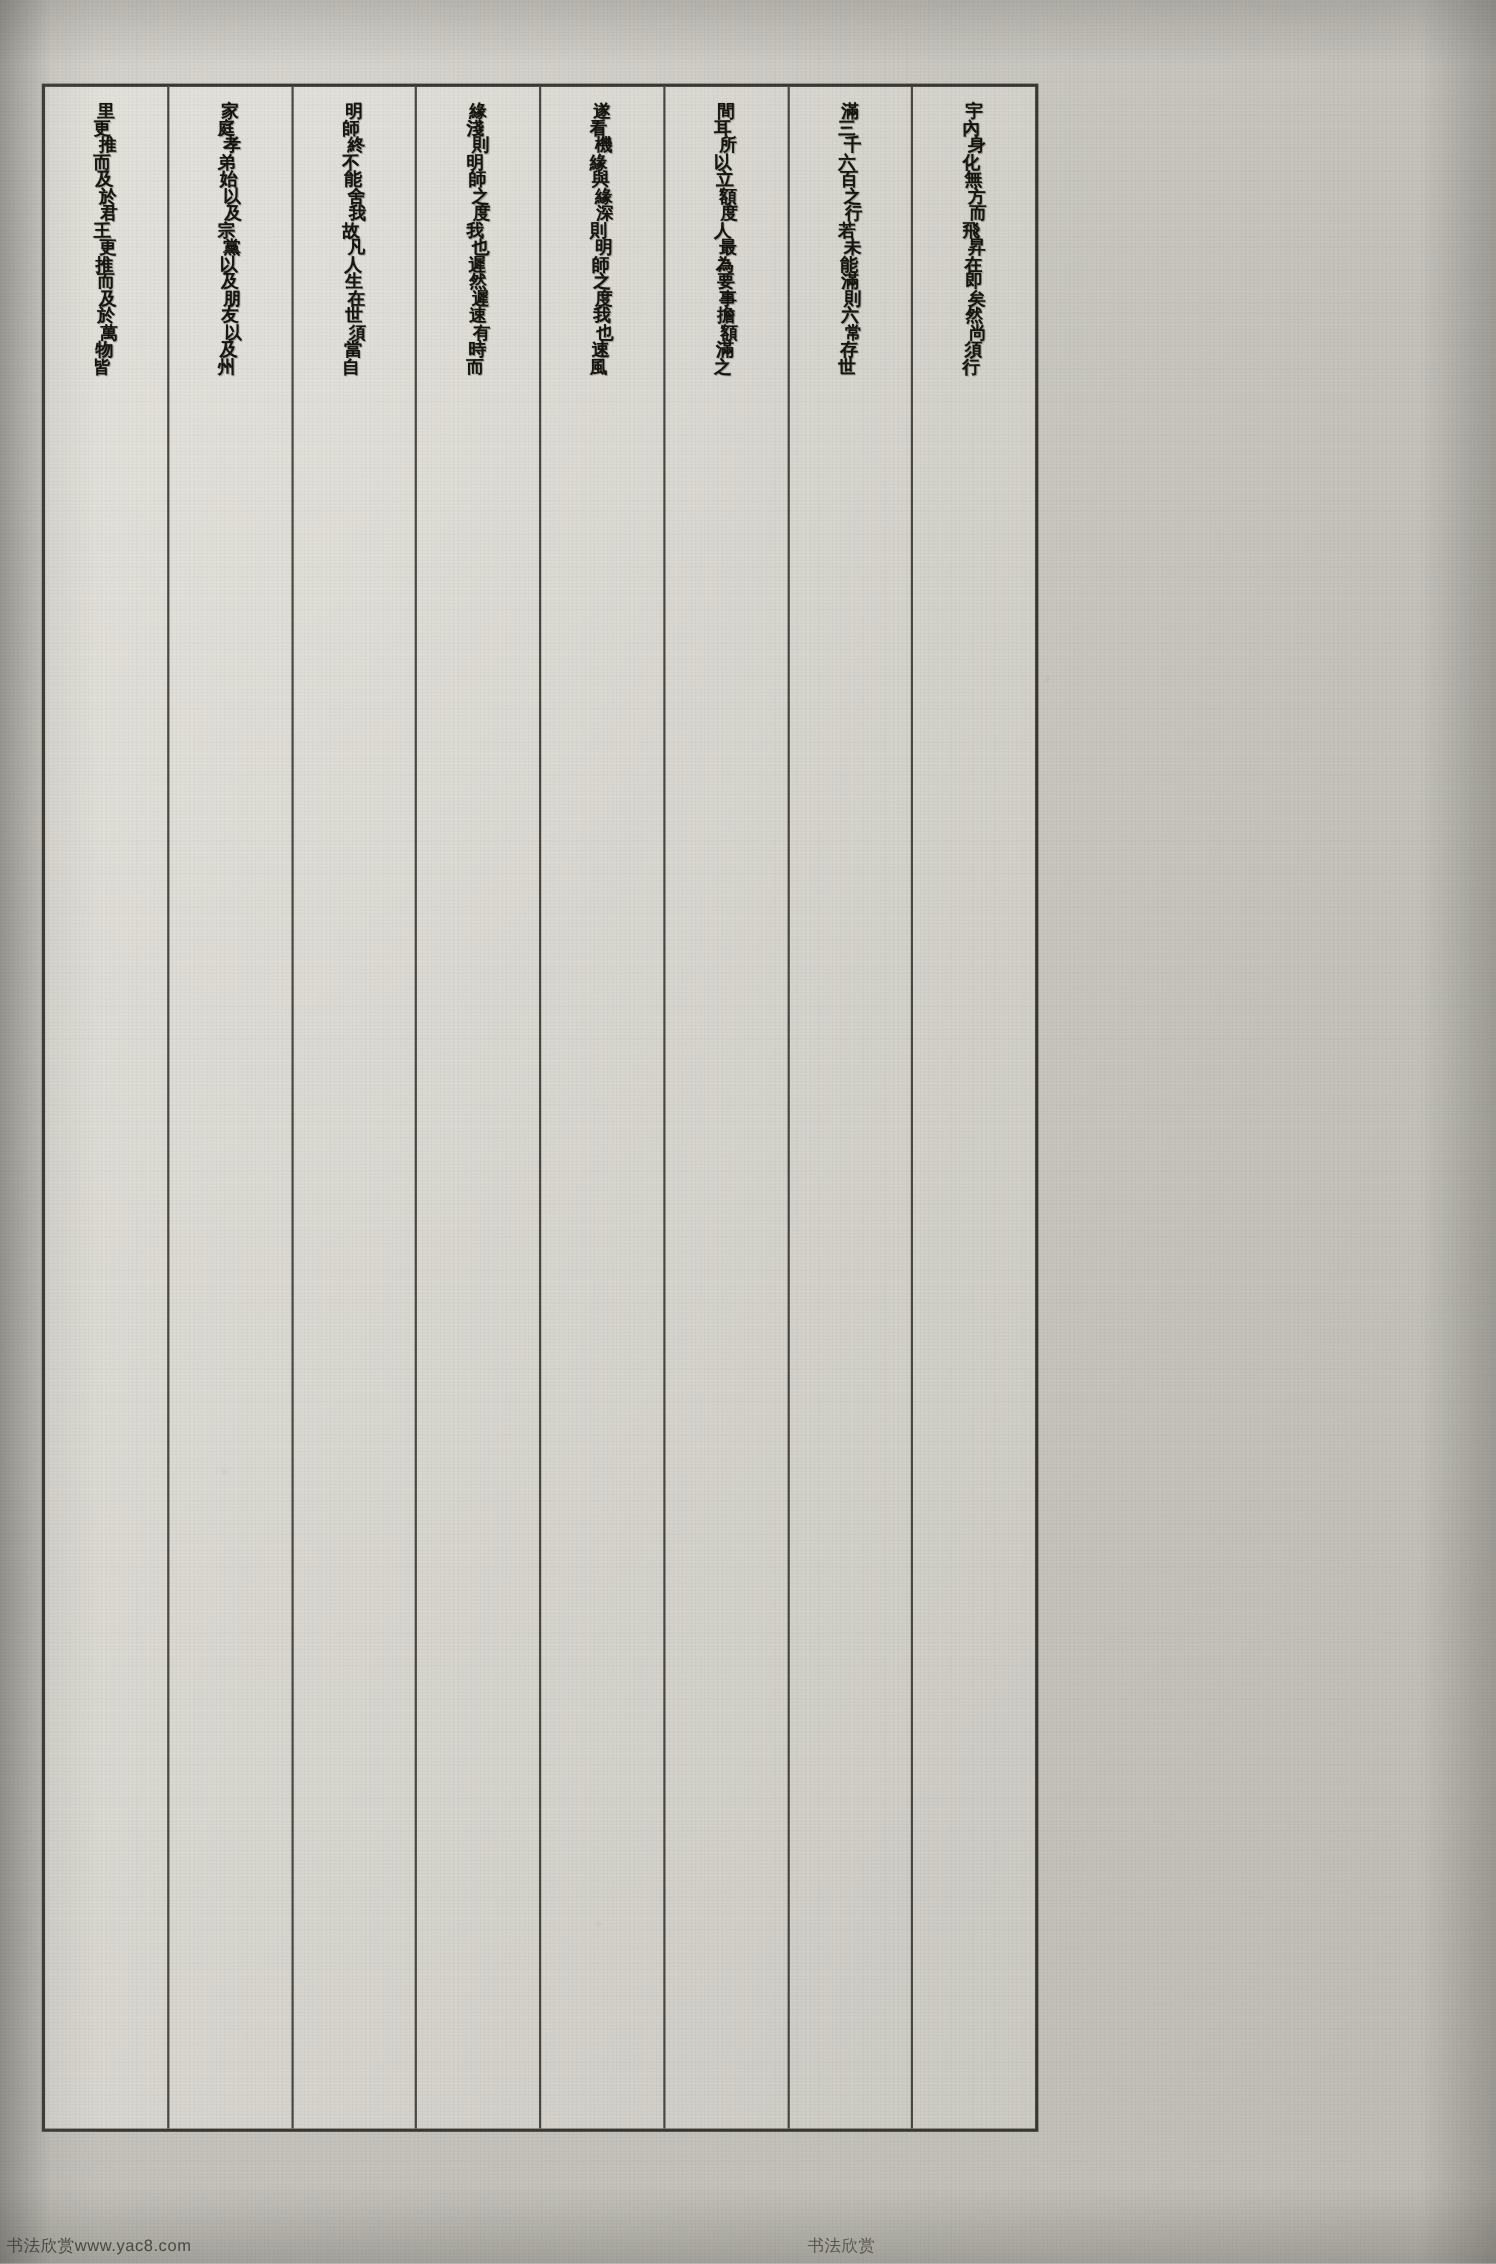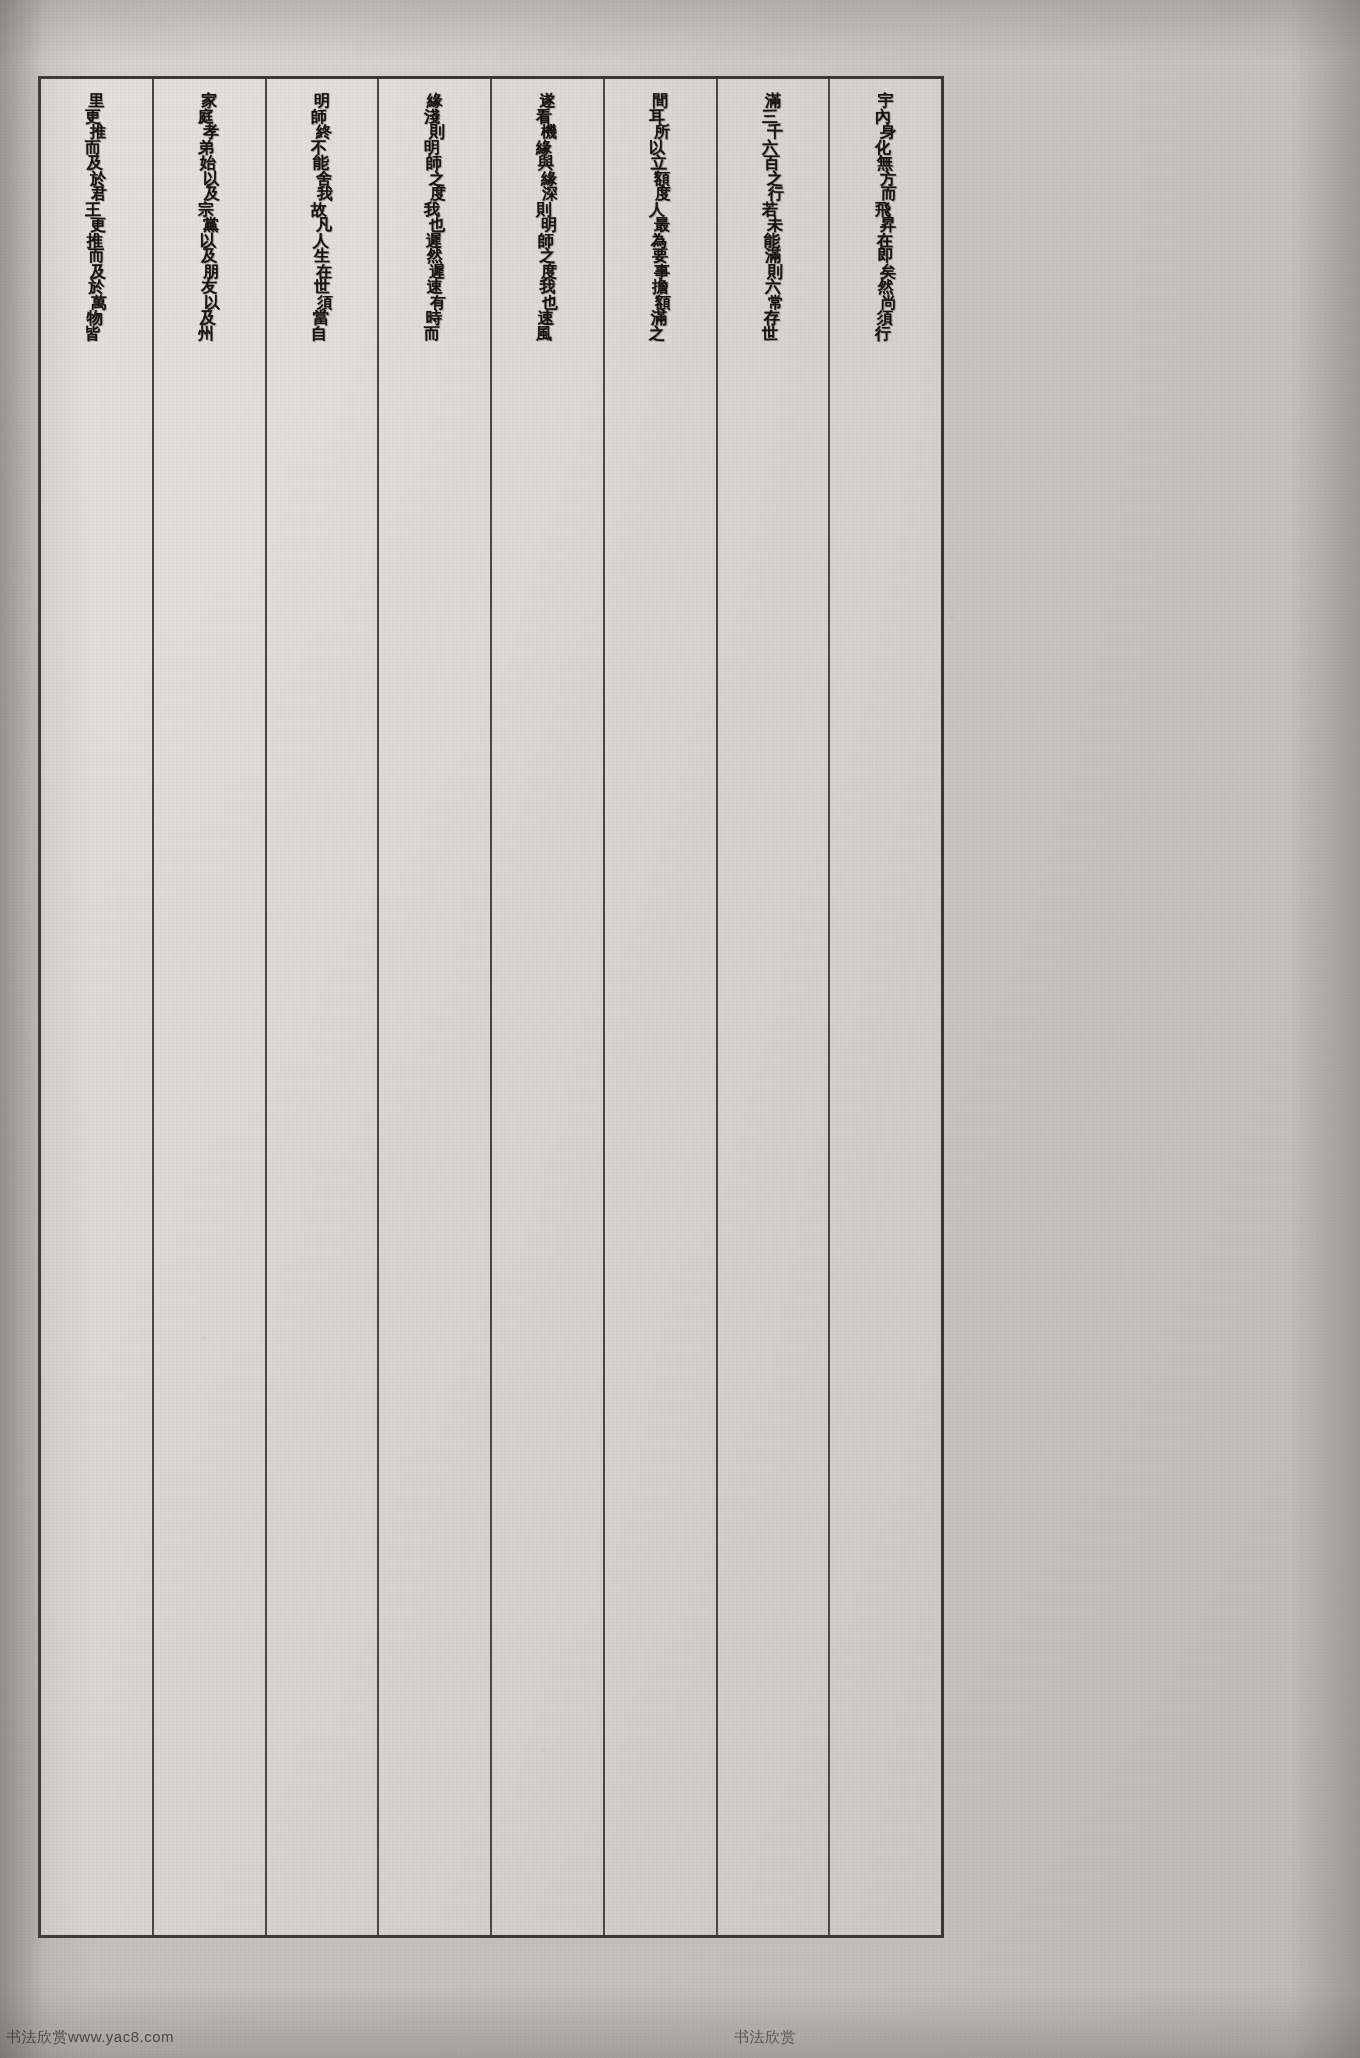--- a/index.html
+++ b/index.html
@@ -112,21 +112,21 @@
     position: absolute;
     left: 0;
     bottom: 4px;
     width: 100%;
     height: 26px;
     color: #4a4842;
     font-family: "Liberation Sans", sans-serif;
     font-size: 15px;
     letter-spacing: .5px;
     display: flex;
-    align-items: flex-start;
+    align-items: center;
   }
   #watermark .wm-left { margin-left: 6px; }
   #watermark .wm-right { margin-left: 560px; opacity: .85; }
 </style>
 </head>
 <body>
 
 <div id="scan">
 
   <div id="frame">

